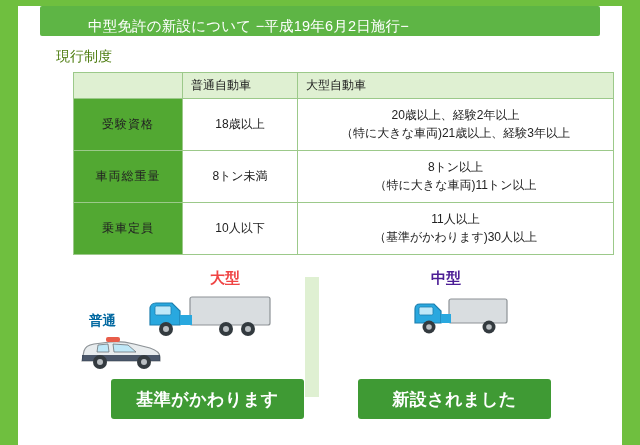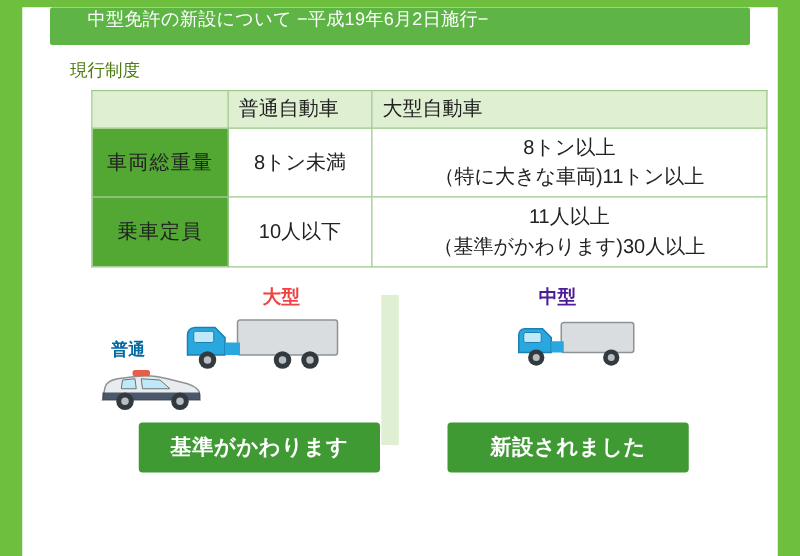--- a/index.html
+++ b/index.html
@@ -46,22 +46,22 @@
     height: 439px;
     background: #ffffff;
   }
   .title-bar {
     margin: 0 auto;
     width: 560px;
     height: 30px;
     background: #5eb545;
     border-radius: 2px;
     display: flex;
-    align-items: flex-start;
-    padding-left: 30px;
+    align-items: flex-end;
+    padding-left: 48px;
     box-sizing: border-box;
   }
   .title-bar .title-text {
     color: #ffffff;
     font-size: 14.5px;
     letter-spacing: 0.2px;
     white-space: nowrap;
   }
   .section-head {
     margin: 12px 0 6px 38px;
@@ -70,21 +70,21 @@
     font-weight: normal;
   }
   table.spec {
     margin-left: 55px;
     border-collapse: collapse;
     width: 513px;
     table-layout: fixed;
   }
   table.spec td, table.spec th {
     border: 1px solid #9cc98a;
-    font-size: 16px;
+    font-size: 12px;
     font-weight: normal;
     color: #222222;
     padding: 4px 2px;
   }
   .col-head-blank {
     width: 104px;
     background: #dff0d2;
   }
   .col-head {
     background: #dff0d2;
@@ -198,20 +198,28 @@
 
     <table class="spec">
       <thead>
         <tr>
           <th class="col-head-blank"></th>
           <th class="col-head col-normal">普通自動車</th>
           <th class="col-head col-large">大型自動車</th>
         </tr>
       </thead>
       <tbody>
+        <tr>
+          <td class="row-head">受験資格</td>
+          <td class="cell-c">18歳以上</td>
+          <td class="cell-multi">
+            <span class="l2">20歳以上、経験2年以上</span>
+            <span class="l2">（特に大きな車両)21歳以上、経験3年以上</span>
+          </td>
+        </tr>
         <tr>
           <td class="row-head">車両総重量</td>
           <td class="cell-c">8トン未満</td>
           <td class="cell-multi">
             <span class="l2">8トン以上</span>
             <span class="l2">（特に大きな車両)11トン以上</span>
           </td>
         </tr>
         <tr>
           <td class="row-head">乗車定員</td>

